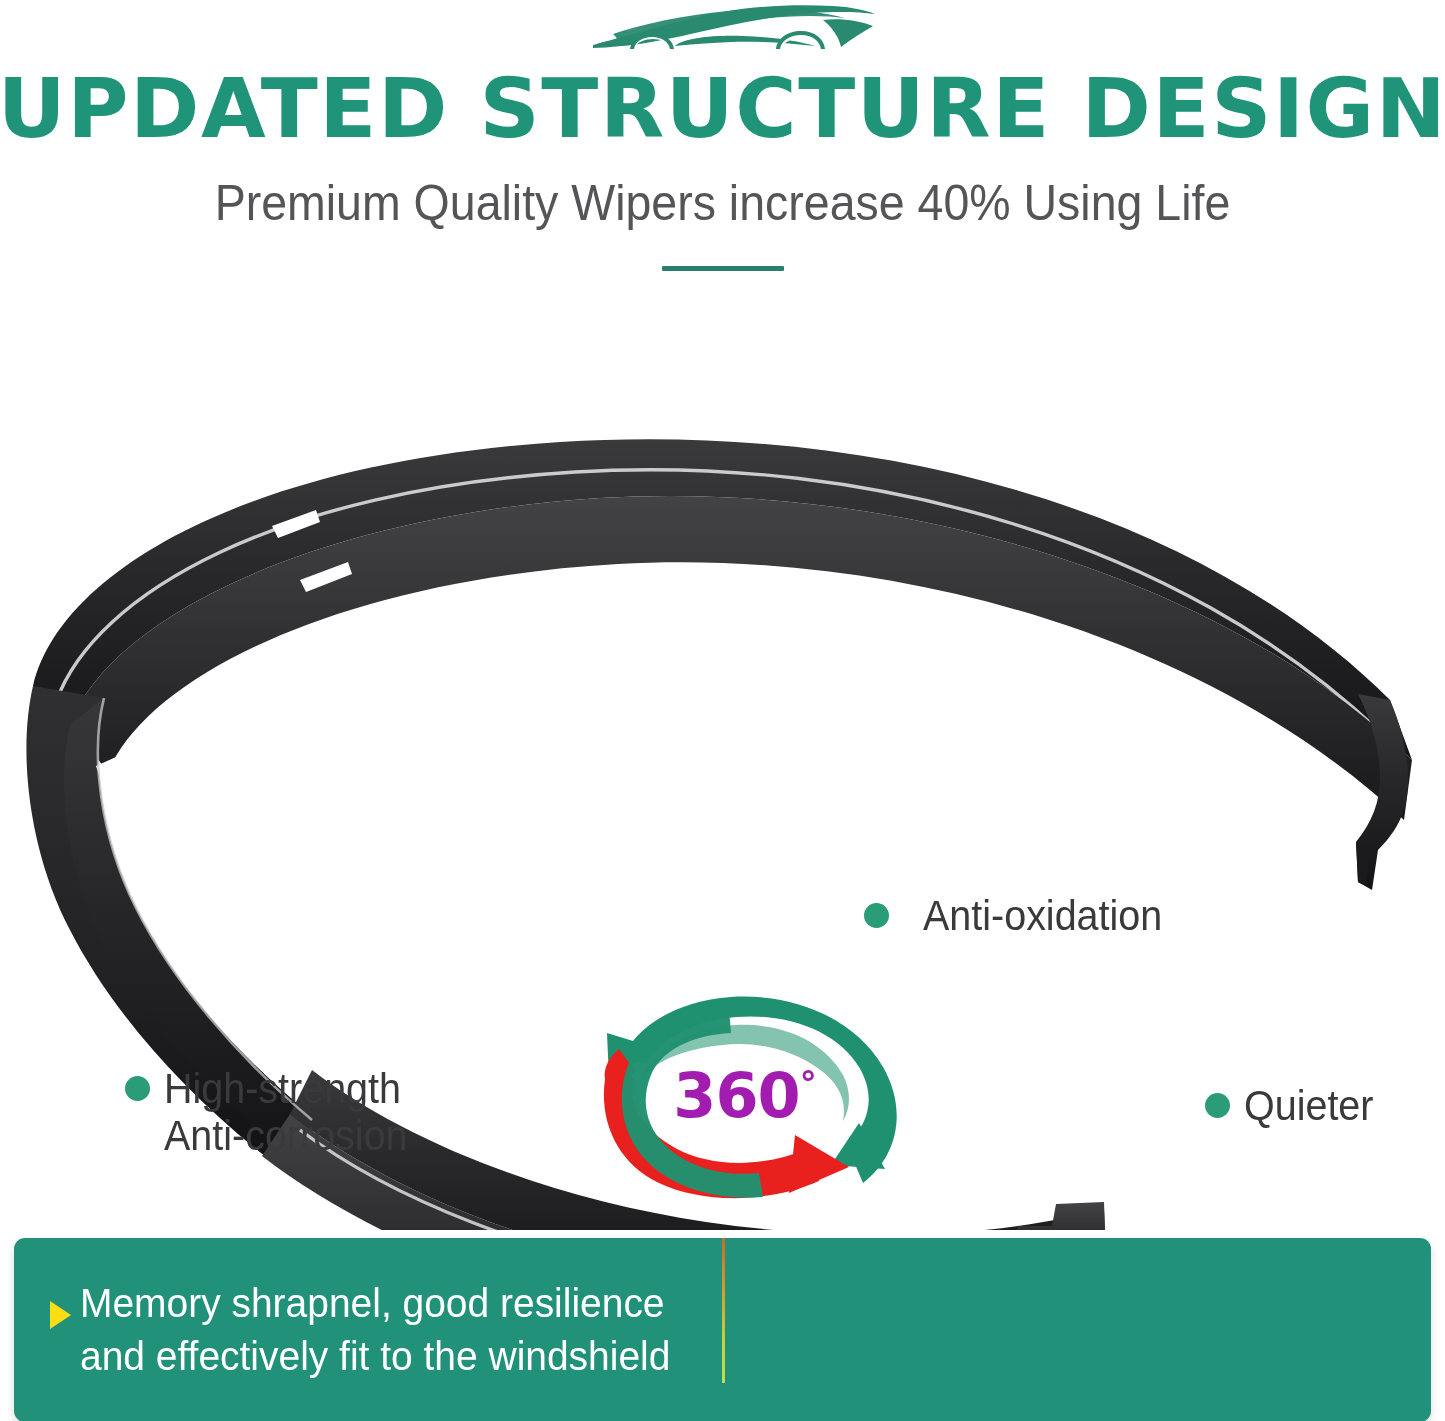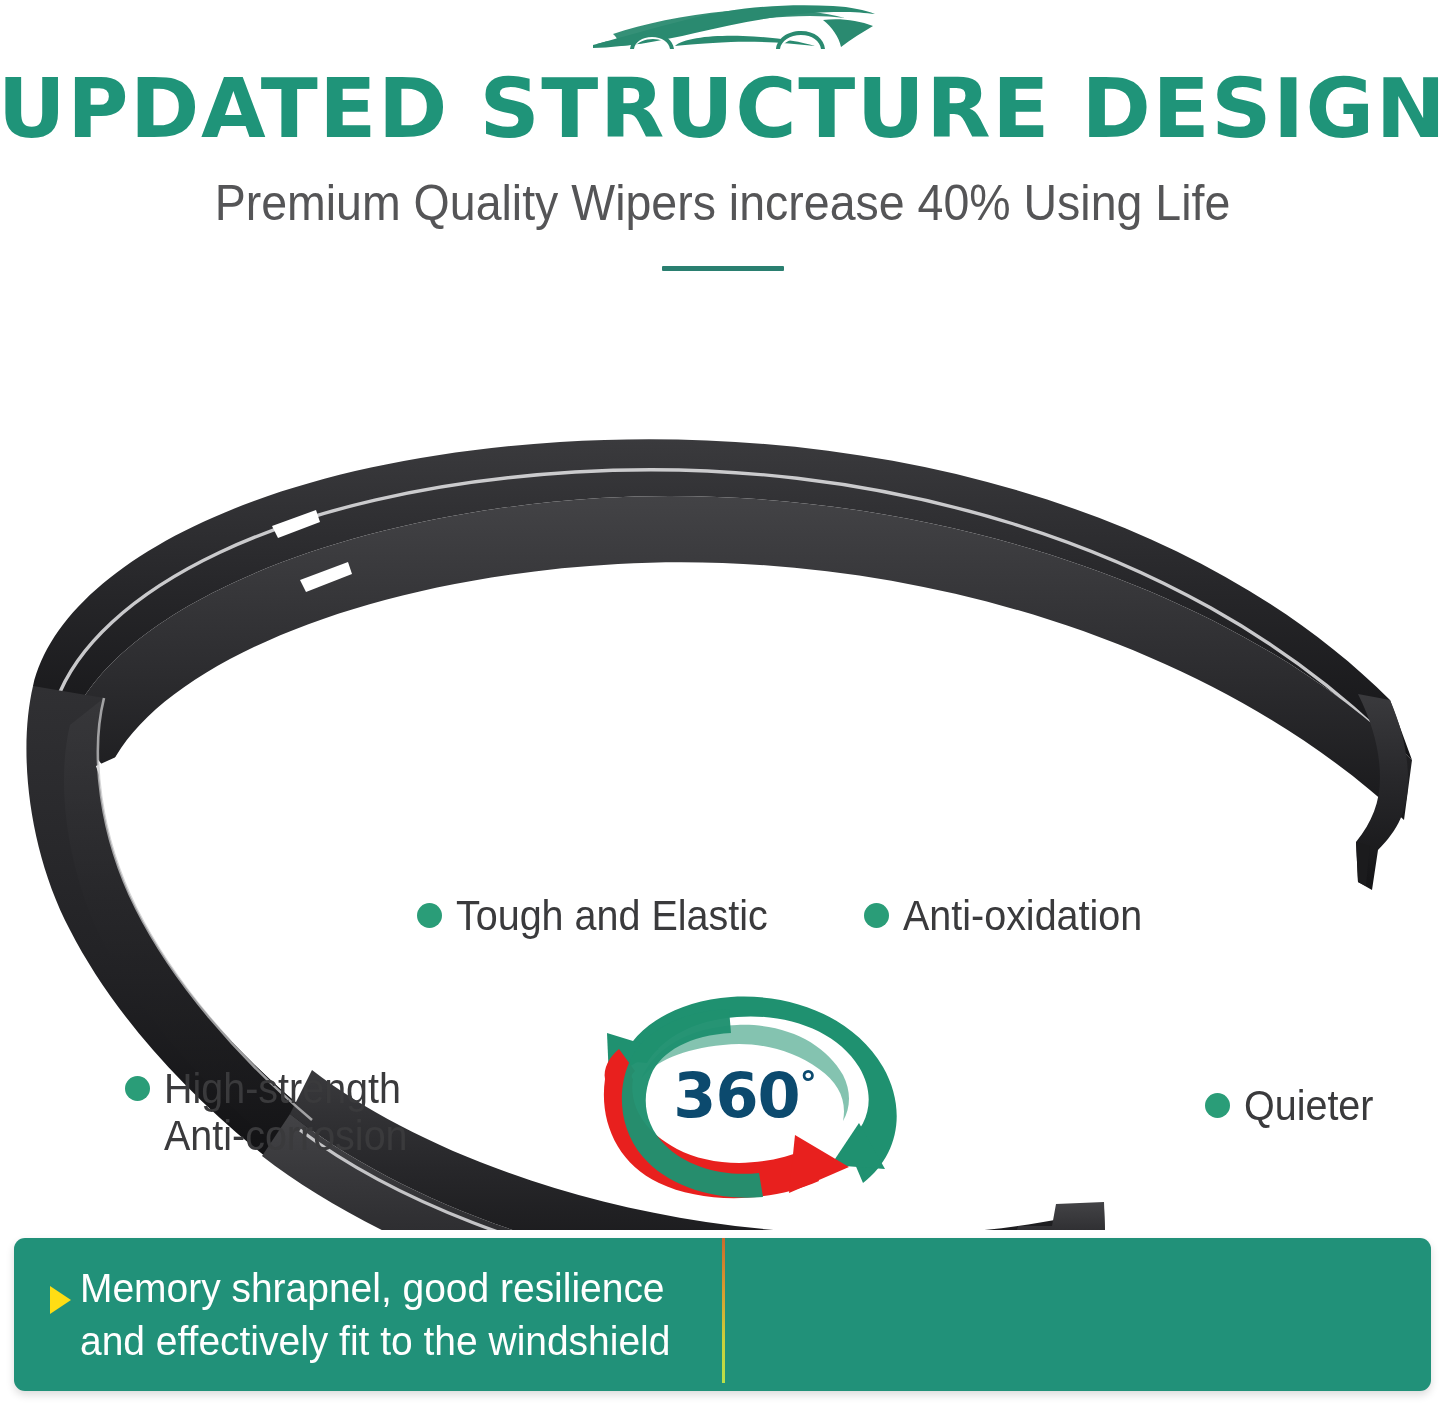--- a/index.html
+++ b/index.html
@@ -102,59 +102,59 @@
   .feature .ftext {
     color: #3a3a3c;
     font-family: "Liberation Sans Narrow", "Liberation Sans", sans-serif;
     font-size: 42px;
     line-height: 47px;
     transform: scaleX(0.94);
     transform-origin: left center;
   }
   #feature-0 { left: 125px; top: 735px; justify-content: center; }
   #feature-1 { left: 417px; top: 562px; }
-  #feature-2 { left: 864px; top: 562px; }
+  #feature-2 { left: 864px; top: 562px; gap: 20px; }
   #feature-3 { left: 1205px; top: 752px; }
 
   
   #badge-360 {
     position: absolute;
     left: 563px;
     top: 653px;
     width: 360px;
     height: 225px;
   }
   #badge-360 svg { display: block; }
   #badge-label {
     position: absolute;
     left: 655px;
     top: 717px;
     width: 180px;
     text-align: center;
-    color: #0c4a6e;
+    color: #a21caf;
     font-family: "DejaVu Sans", sans-serif;
     font-weight: bold;
     font-size: 62px;
     line-height: 72px;
     letter-spacing: -1px;
     white-space: nowrap;
   }
   #badge-label .deg {
     font-size: 34px;
     vertical-align: 22px;
     letter-spacing: 0;
   }
 
   
   #bottom-banner {
     position: absolute;
     left: 14px;
     top: 1238px;
     width: 1417px;
-    height: 153px;
+    height: 184px;
     background: #219179;
     border-radius: 11px;
     box-shadow: 0 4px 9px rgba(0,0,0,0.14);
     display: flex;
   }
   .banner-col {
     flex: 1 1 50%;
     display: flex;
     align-items: center;
     padding: 0 0 0 34px;
@@ -284,24 +284,20 @@
       <path d="M 104 368 C 90 424, 100 506, 136 578 C 172 650, 236 726, 312 790" fill="none" stroke="#c8c8ca" stroke-width="2.6" opacity="0.75"></path>
     </svg>
   </div>
 
   <div class="feature" id="feature-0">
     <span class="dot"></span>
     <span class="ftext" style="white-space:pre-line;">High-strength
 Anti-corrosion</span>
   </div>
 
-  <div class="feature" id="feature-1">
-    <span class="dot"></span>
-    <span class="ftext">Tough and Elastic</span>
-  </div>
 
   <div class="feature" id="feature-2">
     <span class="dot"></span>
     <span class="ftext">Anti-oxidation</span>
   </div>
 
   <div class="feature" id="feature-3">
     <span class="dot"></span>
     <span class="ftext">Quieter</span>
   </div>

